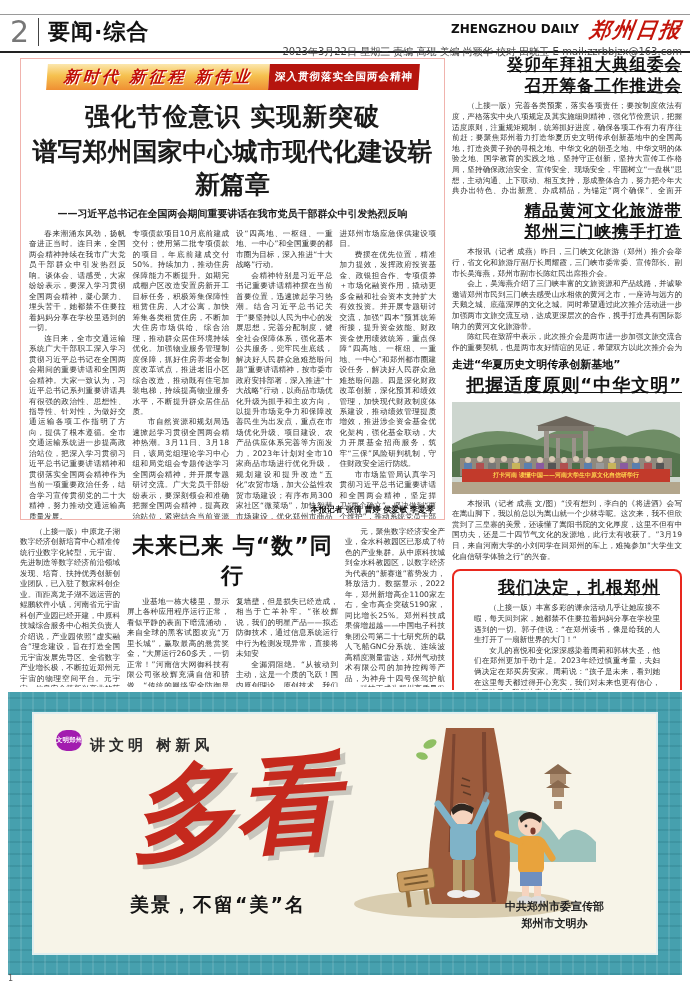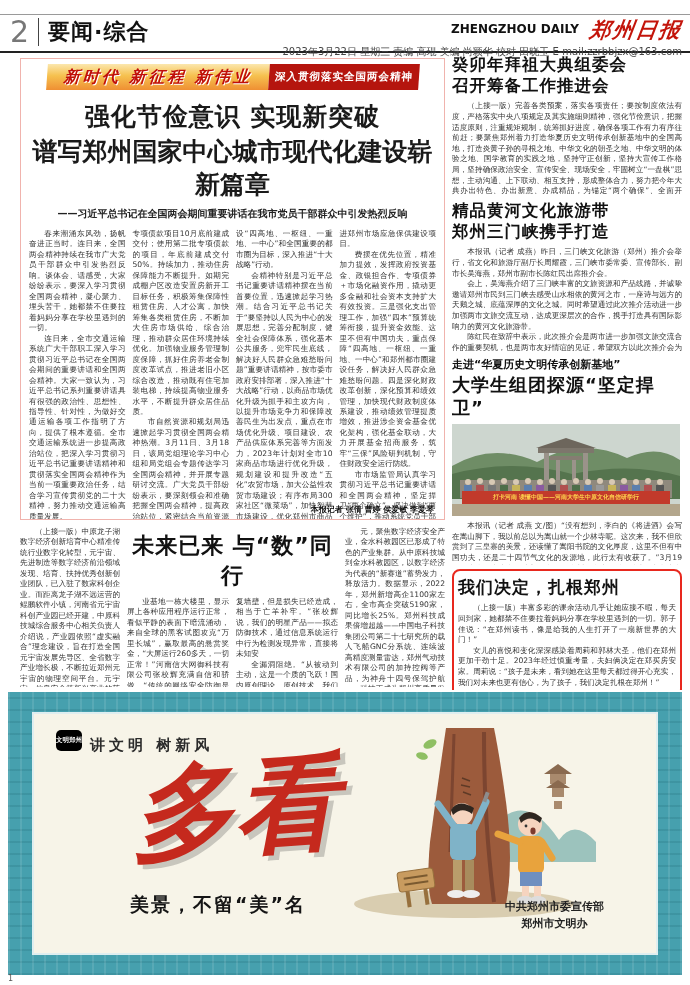--- a/index.html
+++ b/index.html
@@ -44,40 +44,40 @@
   .dg-col p{margin:0;text-indent:2em;}
   .dg-mid{width:211px;overflow:hidden;}
   .dg-title{text-align:center;font-size:22px;font-weight:bold;color:#111;margin:4px 0 6px 0;letter-spacing:1px;}
   .dg-mid-cols{column-count:2;column-gap:7px;height:118px;font-size:7.6px;line-height:1.38;
                text-align:justify;color:#333;overflow:hidden;}
   .dg-mid-cols p{margin:0;text-indent:2em;}
 
   
   .rightcol{position:absolute;left:452px;top:55px;width:230px;height:635px;overflow:hidden;}
   .r-art{margin-bottom:4px;overflow:hidden;}
-  .r-title{text-align:left;font-weight:bold;color:#111;font-size:16.5px;line-height:1.25;letter-spacing:1px;}
+  .r-title{text-align:right;font-weight:bold;color:#111;font-size:16.5px;line-height:1.25;letter-spacing:1px;text-decoration:underline;}
   .r-body{margin-top:5px;font-size:7.6px;line-height:1.4;text-align:justify;color:#333;}
   .r-body p{margin:0;text-indent:2em;}
   .kicker{font-size:11px;font-weight:bold;color:#111;margin-bottom:2px;}
   .photo{width:228px;height:92px;margin:5px 0 4px 0;position:relative;overflow:hidden;}
   .photo-banner-text{position:absolute;left:10px;bottom:12px;width:208px;height:13px;background:#c23a2b;
         color:#ffd34d;font-size:6px;font-weight:bold;display:flex;align-items:center;justify-content:center;
         white-space:nowrap;overflow:hidden;}
-  .zhagen{border:2.5px solid #e8281e;border-radius:8px;padding:6px 4px;overflow:hidden;height:112px;box-sizing:content-box;}
+  .zhagen{border:2.5px solid #e8281e;border-radius:8px;padding:6px 20px;overflow:hidden;height:112px;box-sizing:content-box;}
   .zhagen .r-title{font-size:17px;}
 
   
   .ad{position:absolute;left:8px;top:692px;width:674px;height:283px;background:#46a0ae;
       background-image:
         repeating-linear-gradient(90deg, rgba(255,255,255,.10) 0 2px, transparent 2px 12px),
         repeating-linear-gradient(0deg, rgba(0,60,70,.12) 0 2px, transparent 2px 12px);
       box-sizing:border-box;}
   .ad-inner{position:absolute;left:26px;top:22px;width:622px;height:239px;background:#f7f4e8;
             box-shadow:0 0 0 2px #dfeef0;overflow:hidden;}
-  .seal{position:absolute;left:22px;top:16px;width:26px;height:21px;background:#000000;border-radius:5px;
+  .seal{position:absolute;left:22px;top:16px;width:26px;height:21px;background:#a21caf;border-radius:13px;
         color:#fff;font-size:6.5px;line-height:1.05;display:flex;align-items:center;justify-content:center;
         text-align:center;font-weight:bold;}
   .slogan{position:absolute;left:56px;top:22px;font-family:"DejaVu Serif",serif;font-size:15px;
           letter-spacing:4px;color:#2b2b2b;font-weight:bold;}
   .callig{position:absolute;left:70px;top:42px;width:260px;text-align:center;
           font-family:"DejaVu Serif",serif;font-weight:bold;color:#c5291d;font-size:104px;line-height:1;
           transform:rotate(-4deg);text-shadow:5px 5px 0 rgba(60,60,60,.25);font-style:italic;}
   .tagline{position:absolute;left:96px;top:178px;font-size:19px;font-weight:bold;color:#151515;letter-spacing:2px;}
   .credits{position:absolute;right:52px;bottom:20px;text-align:center;font-size:11px;font-weight:bold;
            color:#222;line-height:1.6;}
@@ -112,21 +112,21 @@
     </div>
     <div class="h1a">强化节俭意识 实现新突破</div>
     <div class="h1b">谱写郑州国家中心城市现代化建设崭新篇章</div>
     <div class="sub">——习近平总书记在全国两会期间重要讲话在我市党员干部群众中引发热烈反响</div>
     <div class="cols4">
       <p>春来潮涌东风劲，扬帆奋进正当时。连日来，全国两会精神持续在我市广大党员干部群众中引发热烈反响。谈体会、话感受，大家纷纷表示，要深入学习贯彻全国两会精神，凝心聚力、埋头苦干，她都禁不住要拉着妈妈分享在学校里遇到的一切。</p>
       <p>连日来，全市交通运输系统广大干部职工深入学习贯彻习近平总书记在全国两会期间的重要讲话和全国两会精神。大家一致认为，习近平总书记系列重要讲话具有很强的政治性、思想性、指导性、针对性，为做好交通运输各项工作指明了方向，提供了根本遵循。全市交通运输系统进一步提高政治站位，把深入学习贯彻习近平总书记重要讲话精神和贯彻落实全国两会精神作为当前一项重要政治任务，结合学习宣传贯彻党的二十大精神，努力推动交通运输高质量发展。</p>
       <p>实，持续抓好项目工程建设进度，确保使用第一批专项债款项目10月底前建成交付；使用第二批专项债款的项目，年底前建成交付50%。持续加力，推动住房保障能力不断提升。如期完成棚户区改造安置房新开工目标任务，积极筹集保障性租赁住房、人才公寓，加快筹集各类租赁住房，不断加大住房市场供给、综合治理，推动群众居住环境持续优化。加强物业服务管理制度保障，抓好住房养老金制度改革试点，推进老旧小区综合改造，推动既有住宅加装电梯，持续提高物业服务水平，不断提升群众居住品质。</p>
       <p>市自然资源和规划局迅速掀起学习贯彻全国两会精神热潮。3月11日、3月18日，该局党组理论学习中心组和局党组会专题传达学习全国两会精神，并开展专题研讨交流。广大党员干部纷纷表示，要深刻领会和准确把握全国两会精神，提高政治站位，紧密结合当前资源规划工作实际，以持续开展“三标”活动为牵引，以建设“四高地、一枢纽、一重地、一中心”和全国重要的都市圈为目标，深入推进“十大战略”行动。</p>
       <p>会精神特别是习近平总书记重要讲话精神摆在当前首要位置，迅速掀起学习热潮。结合习近平总书记关于“要坚持以人民为中心的发展思想，完善分配制度，健全社会保障体系，强化基本公共服务，兜牢民生底线，解决好人民群众急难愁盼问题”重要讲话精神，按市委市政府安排部署，深入推进“十大战略”行动，以商品市场优化升级为抓手和主攻方向，以提升市场竞争力和保障改善民生为出发点，重点在市场优化升级、项目建设、农产品供应体系完善等方面发力，2023年计划对全市10家商品市场进行优化升级，规划建设和提升改造“五化”农贸市场，加大公益性农贸市场建设；有序布局300家社区“微菜场”，加快智慧市场建设，优化郑州市商品交易市场监管三级平台，推进郑州市场应急保供建设项目。</p>
-      <p>费摆在优先位置，精准加力提效，发挥政府投资基金、政银担合作、专项债券＋市场化融资作用，撬动更多金融和社会资本支持扩大有效投资。三是强化支出管理工作，加强“四本”预算统筹衔接，提升资金效能、这里不但有中国功夫，重点保障“四高地、一枢纽、一重地、一中心”和郑州都市圈建设任务，解决好人民群众急难愁盼问题。四是深化财政改革创新，深化预算和绩效管理，加快现代财政制度体系建设，推动绩效管理提质增效，推进涉企资金基金优化架构，强化基金联动，大力开展基金招商服务，筑牢“三保”风险研判机制，守住财政安全运行防线。</p>
+      <p>费摆在优先位置，精准加力提效，发挥政府投资基金、政银担合作、专项债券＋市场化融资作用，撬动更多金融和社会资本支持扩大有效投资。并开展专题研讨交流，加强“四本”预算统筹衔接，提升资金效能、财政资金使用绩效统筹，重点保障“四高地、一枢纽、一重地、一中心”和郑州都市圈建设任务，解决好人民群众急难愁盼问题。四是深化财政改革创新，深化预算和绩效管理，加快现代财政制度体系建设，推动绩效管理提质增效，推进涉企资金基金优化架构，强化基金联动，大力开展基金招商服务，筑牢“三保”风险研判机制，守住财政安全运行防线。</p>
       <p>市市场监管局认真学习贯彻习近平总书记重要讲话和全国两会精神，坚定捍卫“两个确立”、坚决做到“两个维护”，推动系统党员干部知责于心、担责于身、履责于行，常态化助企纾困，坚持恢复和扩大消费。</p>
     </div>
     <div class="byline-main">本报记者 张倩 曹婷 侯爱敏 李爱琴</div>
   </div>
 
   <div class="digital">
     <div class="dg-col">
       <p>（上接一版）中原龙子湖数字经济创新培育中心精准传统行业数字化转型，元宇宙、先进制造等数字经济前沿领域发现、培育、扶持优秀创新创业团队，已入驻了数家科创企业。而距离龙子湖不远运营的鲲鹏软件小镇，河南省元宇宙科创产业园已经开建，中原科技城综合服务中心相关负责人介绍说，产业园依照“虚实融合”理念建设，旨在打造全国元宇宙发展先导区、全省数字产业增长极，不断拉近郑州元宇宙的物理空间平台。元宇宙、信息安全等新兴产业的落地、成长与壮大正在快速拉近郑州与世界前沿科技的距离。金水科技园区内，河南省信息安全产</p>
     </div>
     <div class="dg-mid">
@@ -157,21 +157,21 @@
       <div class="r-body">
         <p>本报讯（记者 成燕）昨日，三门峡文化旅游（郑州）推介会举行，省文化和旅游厅副厅长周耀霞，三门峡市委常委、宣传部长、副市长吴海燕，郑州市副市长陈红民出席推介会。</p>
         <p>会上，吴海燕介绍了三门峡丰富的文旅资源和产品线路，并诚挚邀请郑州市民到三门峡去感受山水相依的黄河之市，一座诗与远方的天鹅之城、底蕴深厚的文化之城。同时希望通过此次推介活动进一步加强两市文旅交流互动，达成更深层次的合作，携手打造具有国际影响力的黄河文化旅游带。</p>
         <p>陈红民在致辞中表示，此次推介会是两市进一步加强文旅交流合作的重要契机，也是两市友好情谊的见证，希望双方以此次推介会为契机，进一步优化合作、优势互补、客源互送、互惠共赢，共同助推两地文化旅游业高质量发展。</p>
 
       </div>
     </div>
 
     <div class="r-art" style="height:208px">
       <div class="kicker">走进“华夏历史文明传承创新基地”</div>
-      <div class="r-title" style="font-size:18px">大学生组团探源“坚定捍卫”</div>
+      <div class="r-title" style="font-size:18px">把握适度原则“中华文明”</div>
       <div class="photo">
         <svg width="228" height="92" viewBox="0 0 228 92">
           <rect x="0" y="0" width="228" height="92" fill="#cdd6cf"></rect>
           <path d="M0,42 Q40,18 85,38 Q130,12 175,34 Q205,20 228,36 L228,70 L0,70 Z" fill="#6f8d66"></path>
           <path d="M0,50 Q60,34 120,50 Q180,38 228,52 L228,75 L0,75 Z" fill="#55744e"></path>
 
           <g fill="#9a938a">
             <rect x="92" y="26" width="5" height="44"></rect>
             <rect x="131" y="26" width="5" height="44"></rect>
             <rect x="104" y="34" width="4" height="36"></rect>

